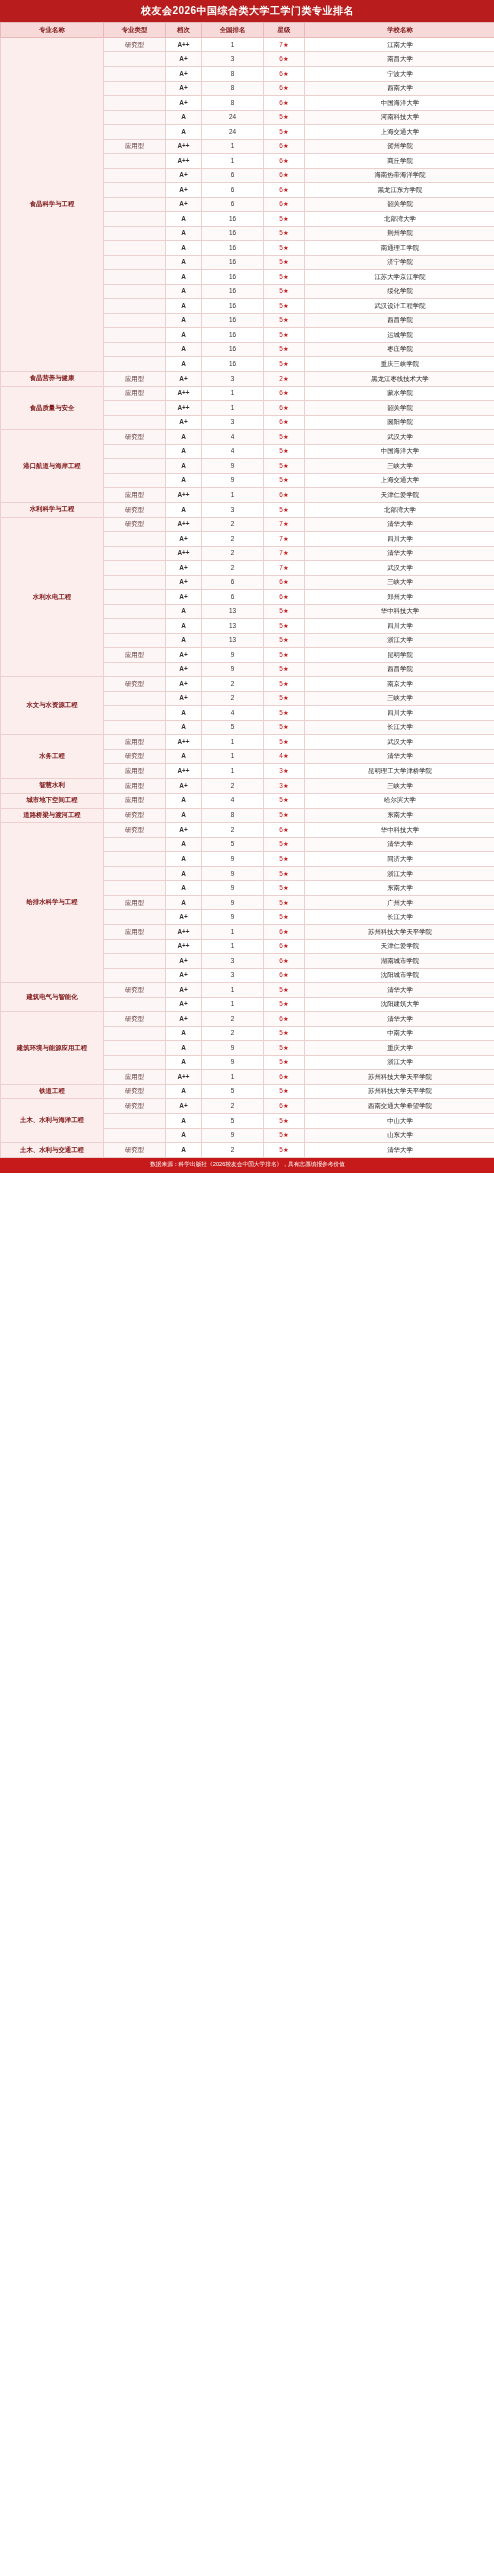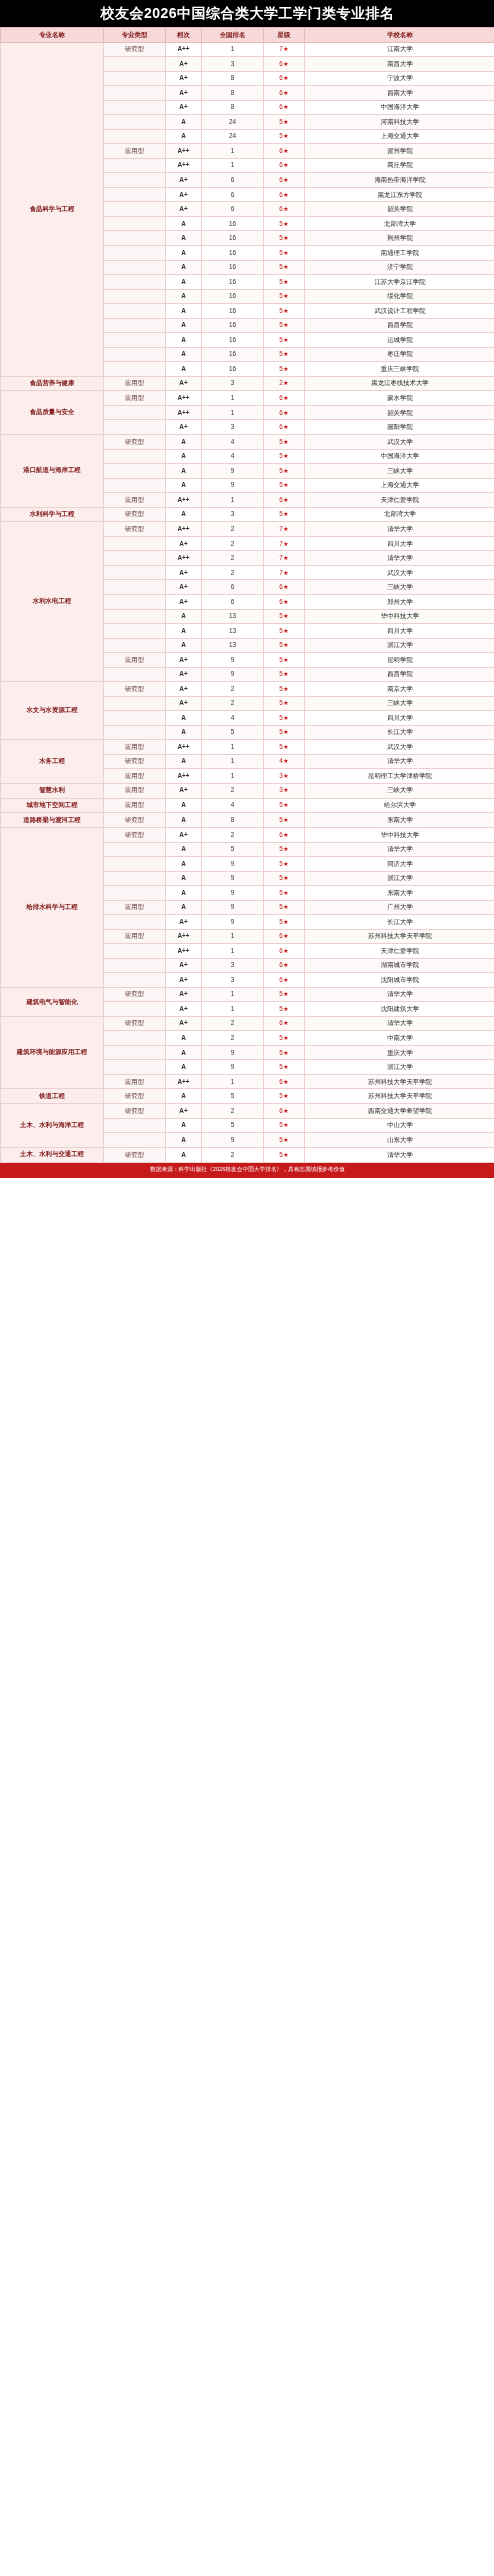--- a/index.html
+++ b/index.html
@@ -11,24 +11,24 @@
     width: 495px;
     font-family: "Liberation Sans", "DejaVu Sans", sans-serif;
     color: #222;
   }
   .page {
     width: 495px;
     position: relative;
     background: #ffffff;
   }
   .banner {
-    background: #000000;
+    background: #b91c1c;
     color: #ffffff;
     text-align: center;
-    font-size: 14px;
+    font-size: 10px;
     font-weight: bold;
     letter-spacing: 0.5px;
     padding: 5.2px 0 4.6px 0;
     line-height: 1.2;
   }
   table.rank {
     width: 495px;
     border-collapse: collapse;
     table-layout: fixed;
   }

